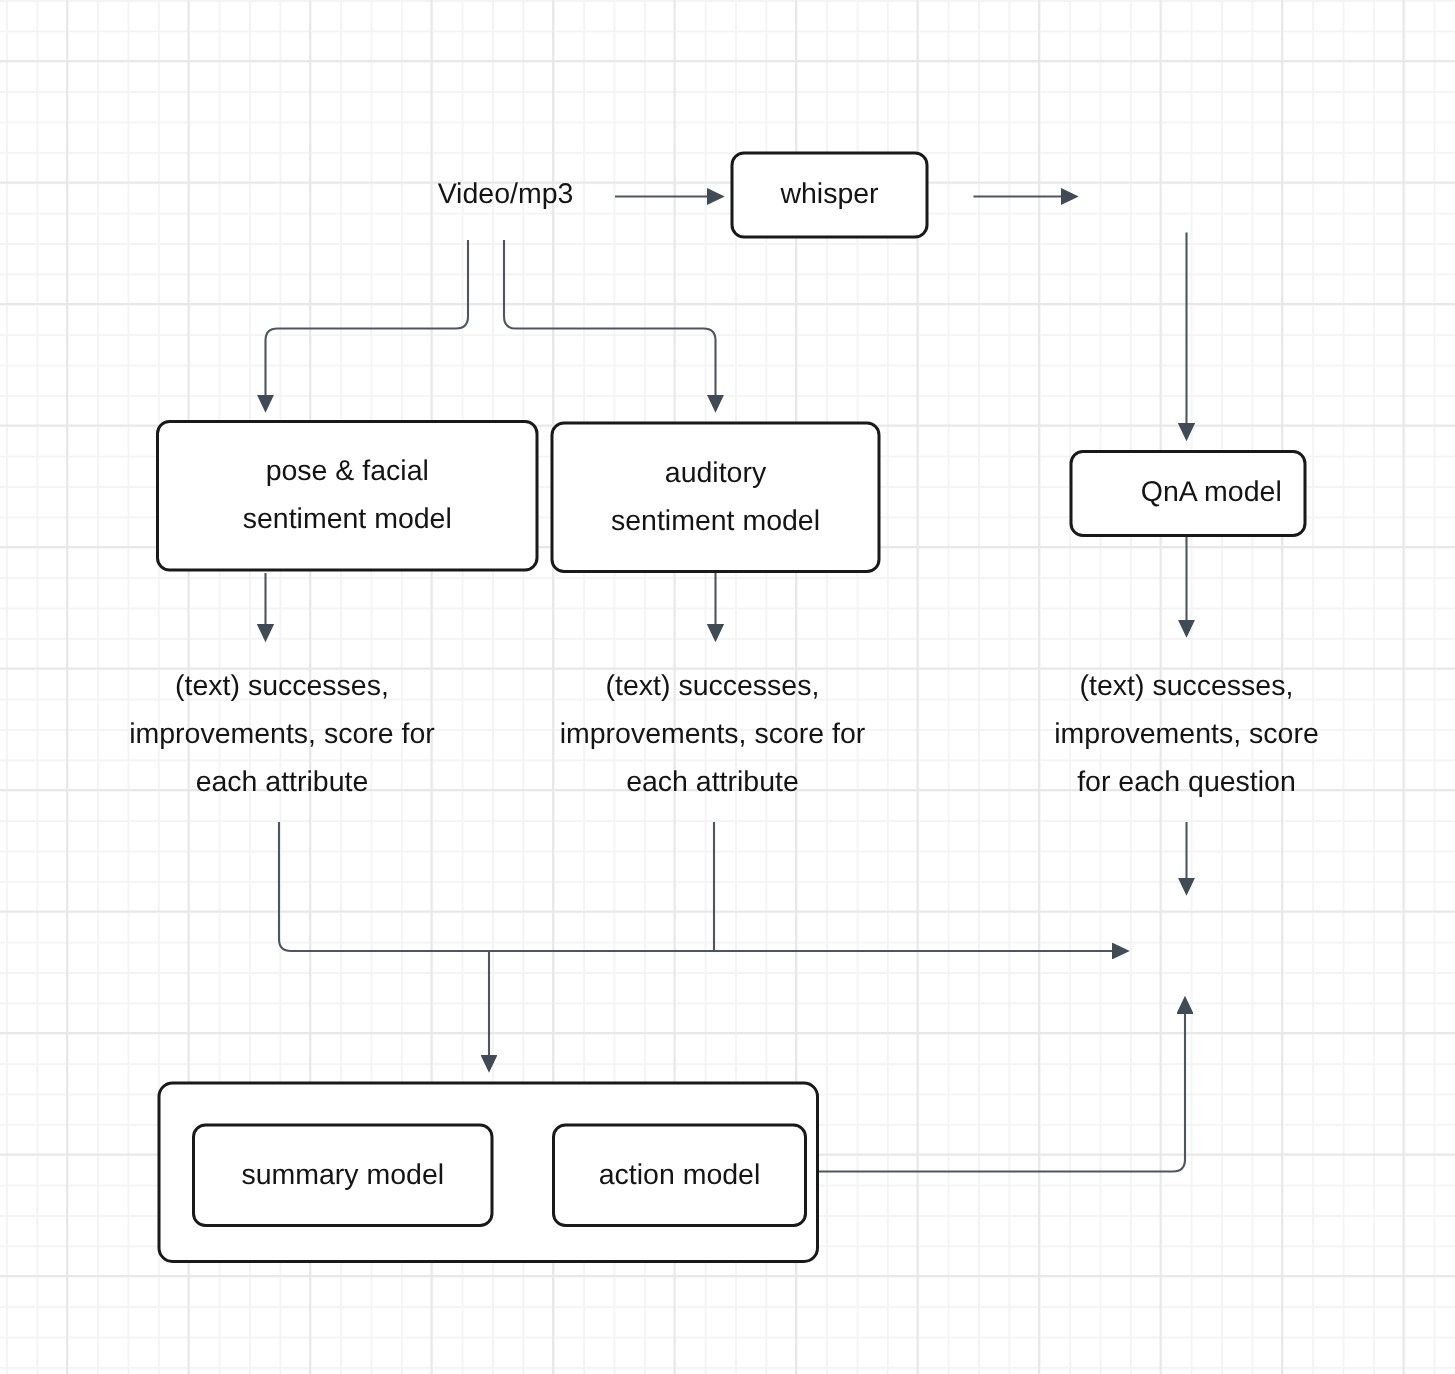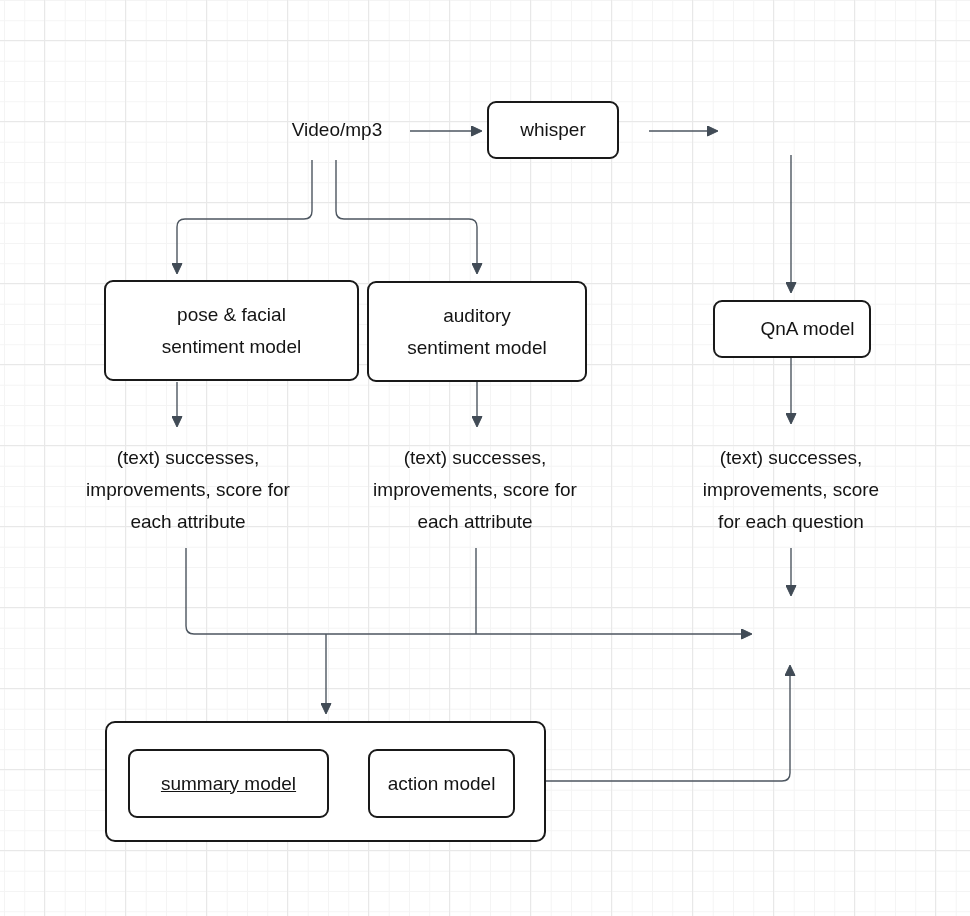--- a/index.html
+++ b/index.html
@@ -122,21 +122,21 @@
   </div>
 
   <div class="node label-text" style="left:666px;top:442px;width:250px;">
     <span class="txt-line">(text) successes,</span>
     <span class="txt-line">improvements, score</span>
     <span class="txt-line">for each question</span>
   </div>
 
 
   <div class="container-box" style="left:105px;top:721px;width:441px;height:121px;">
-    <div class="node box" style="left:21px;top:26px;width:201px;height:69px;text-decoration:underline;">
+    <div class="node box" style="left:21px;top:26px;width:201px;height:69px;">
       <span class="txt-line">summary model</span>
     </div>
-    <div class="node box" style="left:261px;top:26px;width:147px;height:69px;">
+    <div class="node box" style="left:261px;top:26px;width:170px;height:69px;">
       <span class="txt-line">action model</span>
     </div>
   </div>
 
 </div>
 
 </body></html>

